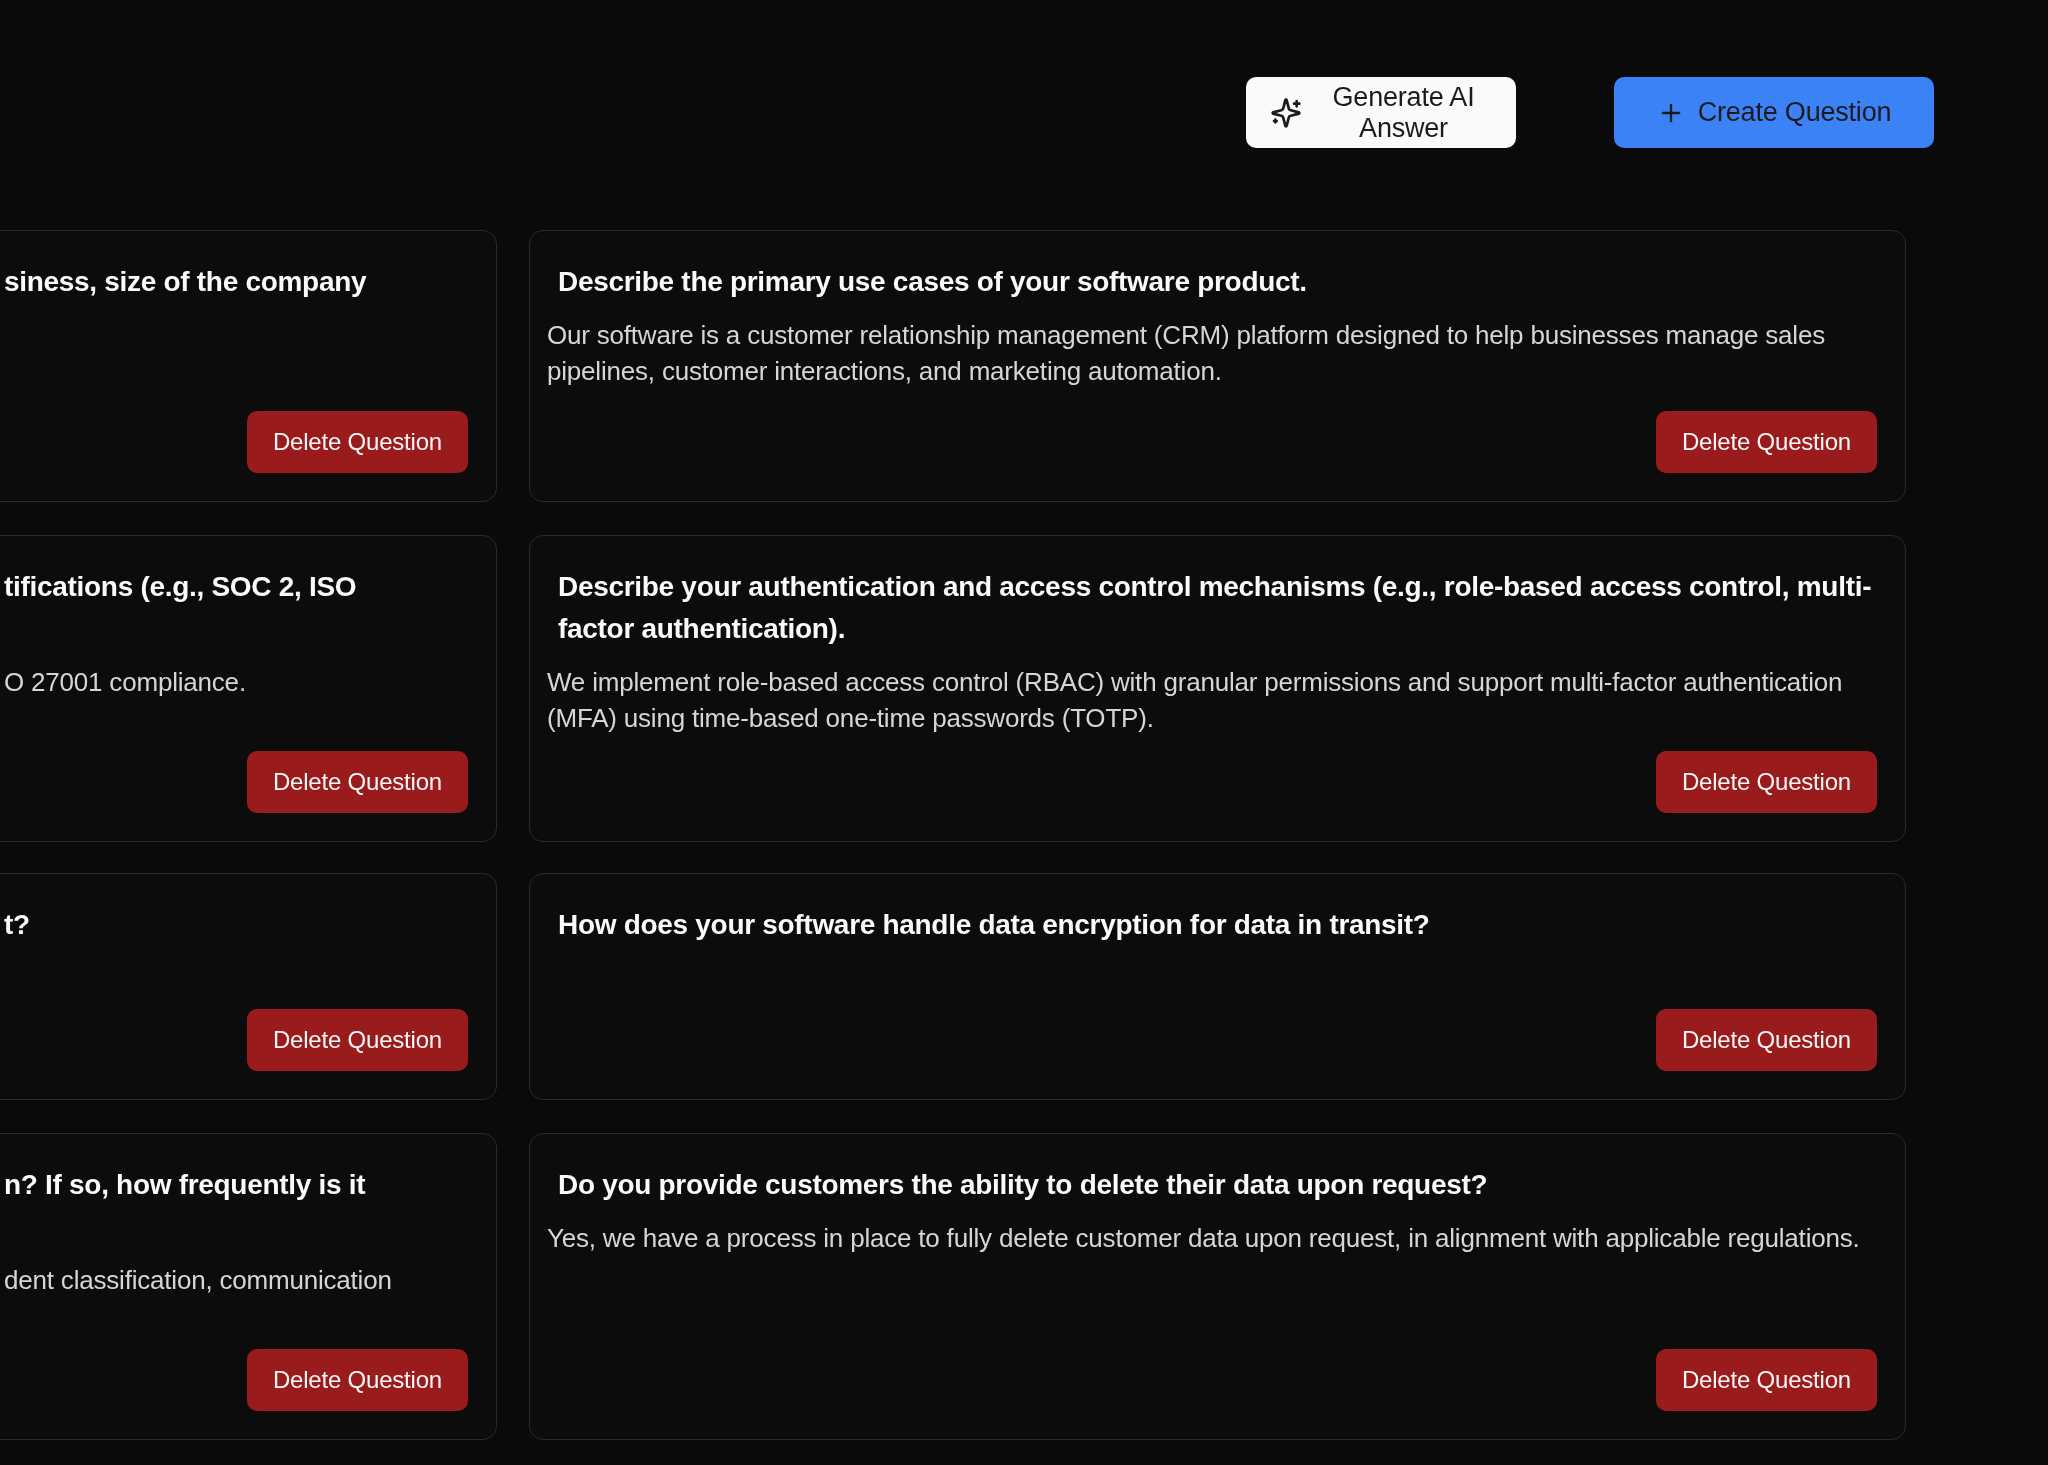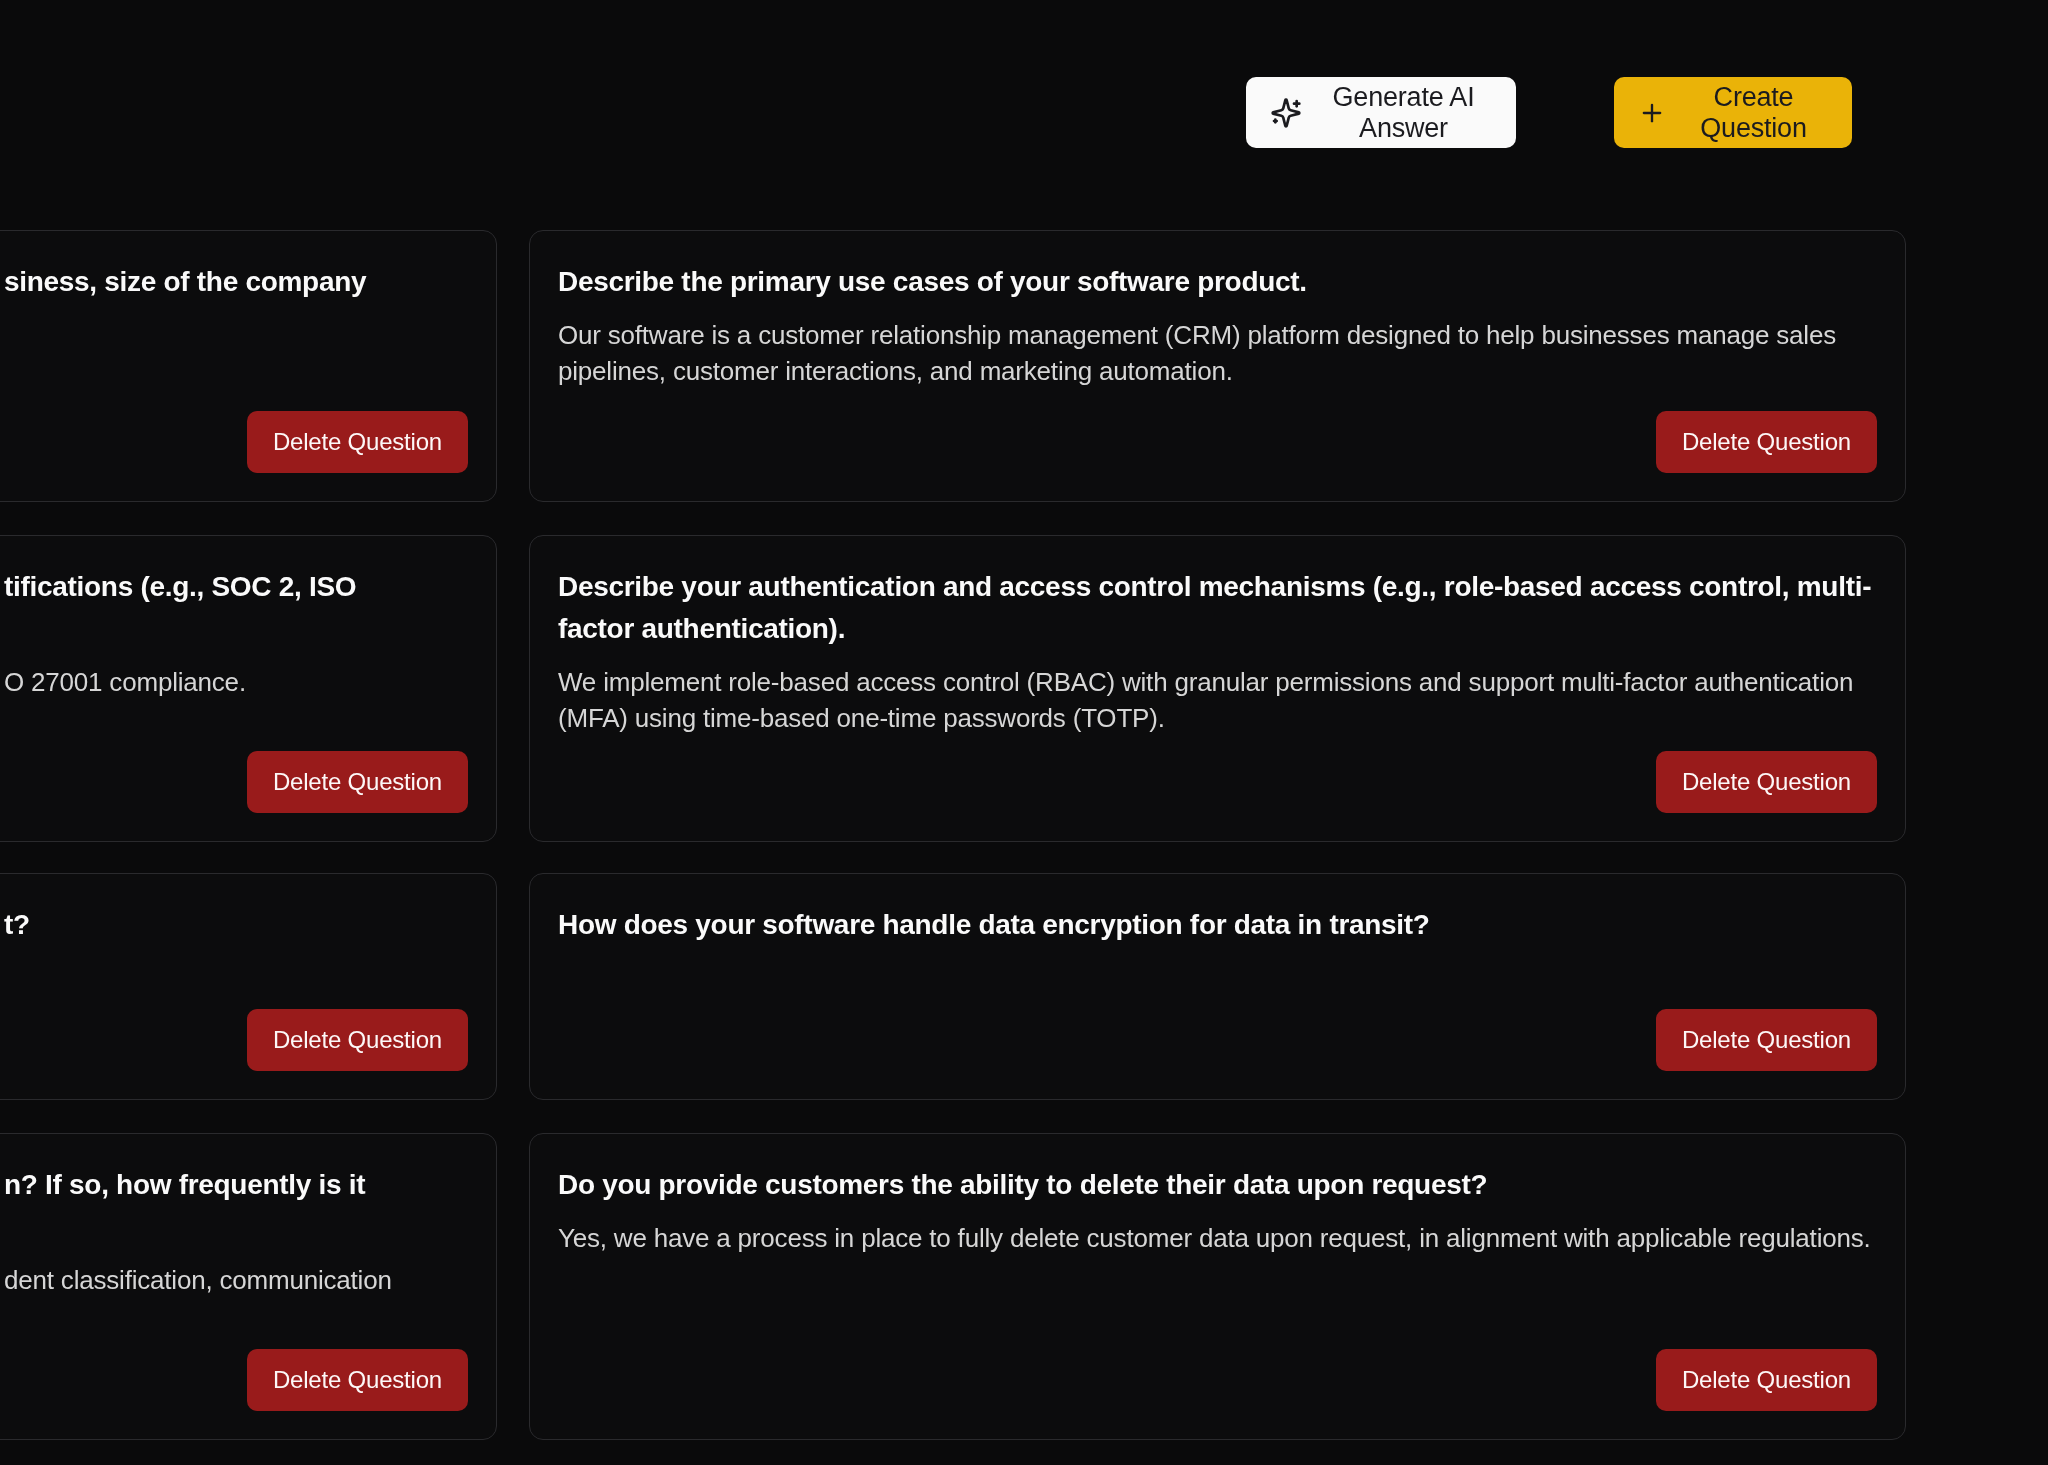--- a/index.html
+++ b/index.html
@@ -38,22 +38,22 @@
     padding: 0 24px;
     box-sizing: border-box;
   }
   .btn-generate {
     left: 1246px;
     width: 270px;
     background: #fafafa;
   }
   .btn-create {
     left: 1614px;
-    width: 238px;
-    background: #eab308;
+    width: 320px;
+    background: #3b82f6;
     justify-content: center;
   }
   .top-btn svg { flex: 0 0 auto; }
 
   
   .card {
     position: absolute;
     width: 1377px;
     background: #0c0c0d;
     border: 1px solid #2a2a2d;
@@ -66,21 +66,21 @@
     right: 28px;
     top: 30px;
     font-size: 28px;
     line-height: 42px;
     font-weight: 600;
     color: #fafafa;
     letter-spacing: -0.3px;
   }
   .card .a {
     position: absolute;
-    left: 28px;
+    left: 17px;
     right: 28px;
     font-size: 26px;
     line-height: 36px;
     font-weight: 400;
     color: #d6d6d6;
     letter-spacing: -0.2px;
   }
   .a.one-line-q  { top: 86px; }   
   .a.two-line-q  { top: 128px; }  
 

